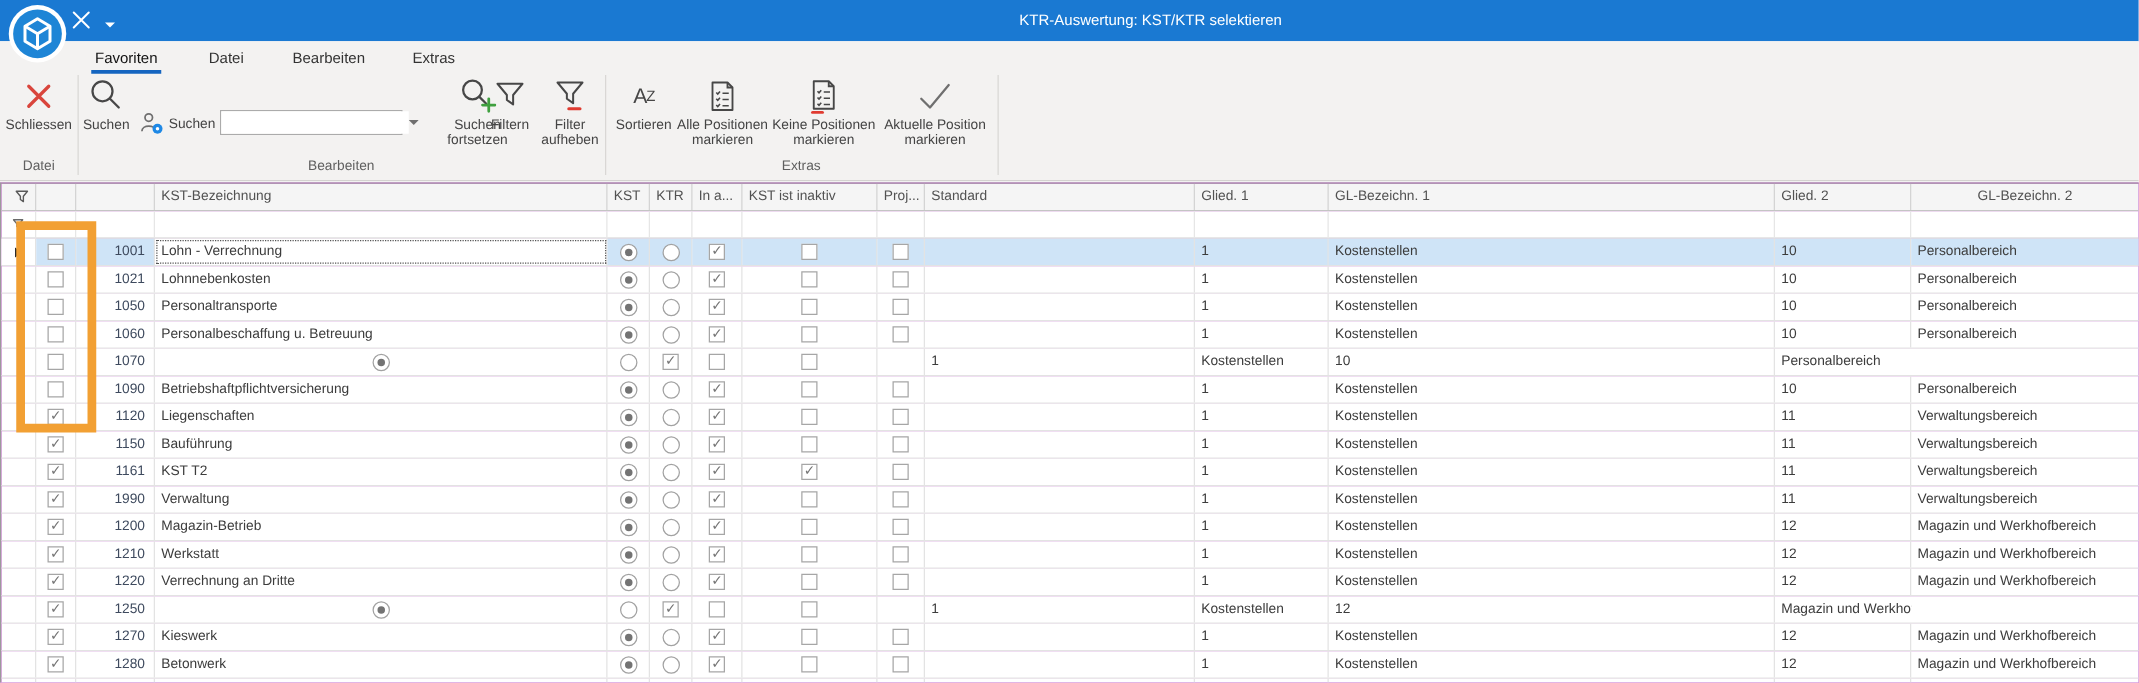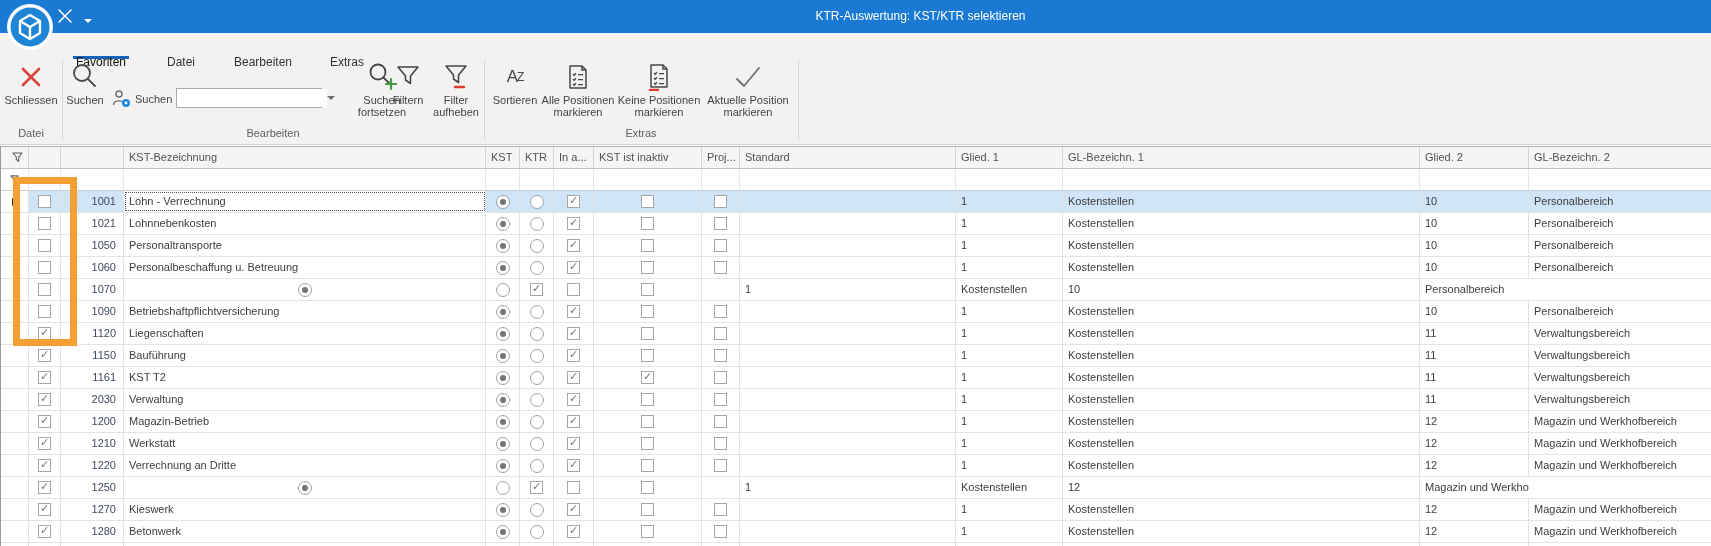--- a/index.html
+++ b/index.html
@@ -13,21 +13,21 @@
   .tb-close { position:absolute; left:56px; top:7px; width:18px; height:18px; cursor:default; }
   .tb-caret { position:absolute; left:82px; top:12px; width:12px; height:10px; }
   .tb-title { position:absolute; left:calc(50% + 65px); top:9px; transform:translateX(-50%);
     color:#fff; font-size:12px; white-space:nowrap; }
 
   
   .ribbon { position:absolute; left:0; top:33px; width:1711px; height:112px;
     background:#f3f2f1; border-bottom:1px solid #d4d2d0; }
   .tabs { position:absolute; left:0; top:1px; height:26px; width:100%; }
   .tab { position:absolute; top:0; height:25px; font-size:12px; color:#333; text-align:center;
-    padding-top:21px; cursor:default; }
+    padding-top:5px; cursor:default; }
   .tab.active { color:#111; border-bottom:3px solid #1565c0; }
   .rgroup-label { position:absolute; top:94px; height:14px; font-size:11px; color:#5f5f5f; text-align:center; }
   .rsep { position:absolute; top:27px; width:1px; height:80px; background:#d9d7d5; }
   .rbtn { position:absolute; top:27px; display:flex; flex-direction:column; align-items:center;
     cursor:default; }
   .rbtn .ric { height:34px; display:flex; align-items:center; justify-content:center; }
   .rbtn .rlb { font-size:11px; line-height:12px; color:#444; text-align:center; white-space:pre-line; }
   .az { font-size:17px; color:#474747; letter-spacing:-1px; }
   .az sub { font-size:12px; }
   .search-inline { position:absolute; }
@@ -233,21 +233,21 @@
     <div class="hc">KST-Bezeichnung</div>
     <div class="hc">KST</div>
     <div class="hc">KTR</div>
     <div class="hc">In a...</div>
     <div class="hc">KST ist inaktiv</div>
     <div class="hc">Proj...</div>
     <div class="hc">Standard</div>
     <div class="hc">Glied. 1</div>
     <div class="hc">GL-Bezeichn. 1</div>
     <div class="hc">Glied. 2</div>
-    <div class="hc" style="border-right:0;">GL-Bezeichn. 2</div>
+    <div class="hc" style="border-right:0;margin-left:48px;">GL-Bezeichn. 2</div>
   </div>
 
   <div class="grow frow">
     <div class="fc" style="display:flex;align-items:center;justify-content:center;">
       <svg width="9" height="9" viewBox="0 0 11 11" fill="none">
           <path d="M1 1 H10 L6.7 5 V9.3 L4.3 7.6 V5 Z" stroke="#6a6a6a" stroke-width="1.4" stroke-linejoin="round"></path>
         </svg>
     </div>
     <div class="fc"></div>
       <div class="fc"></div>
@@ -514,21 +514,21 @@
     <div class="c c10">1</div>
     <div class="c c11">Kostenstellen</div>
     <div class="c c12">11</div>
     <div class="c c13" style="border-right:0;">Verwaltungsbereich</div>
   </div>
       <div class="grow trow">
     <div class="c c0"></div>
     <div class="c c1">
           <span class="cb on"></span>
         </div>
-    <div class="c c2 num">2030</div>
+    <div class="c c2 num">1990</div>
     <div class="c c3">Verwaltung</div>
     <div class="c c4 ctr">
           <span class="rb on"></span>
         </div>
     <div class="c c5 ctr">
           <span class="rb"></span>
         </div>
     <div class="c c6 ctr">
           <span class="cb on"></span>
         </div>

